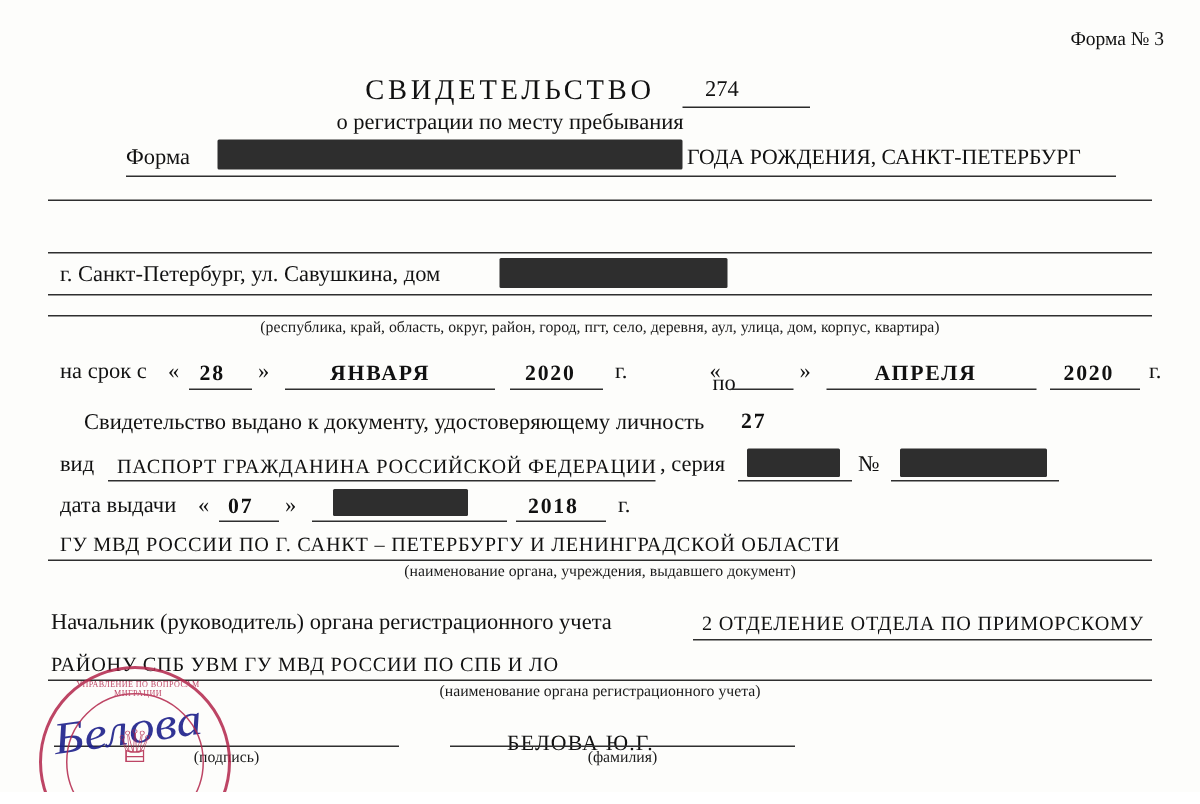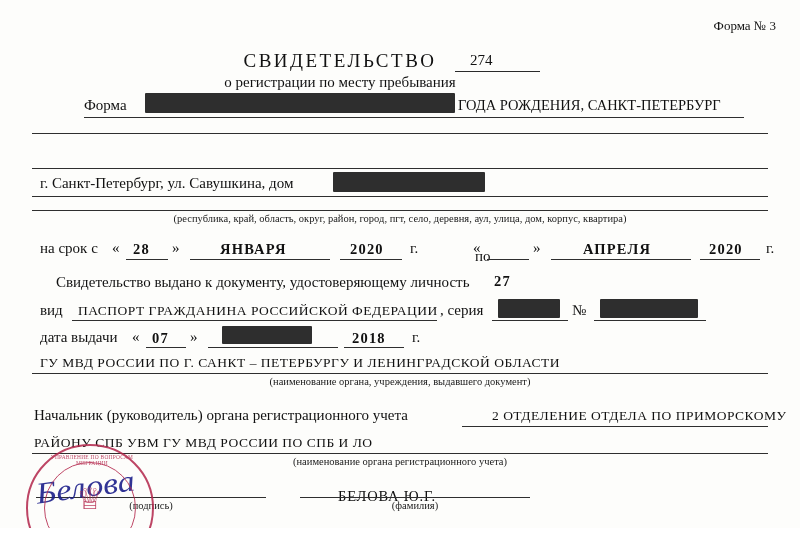--- a/index.html
+++ b/index.html
@@ -253,21 +253,21 @@
   <div class="line" style="left:208px; top:347px; width:130px;"></div>
   <div class="hand hand-sp" style="left:352px; top:330px; font-weight:bold;">2018</div>
   <div class="line" style="left:344px; top:347px; width:60px;"></div>
   <div class="txt" style="left:412px; top:329px;">г.</div>
 
   <div class="hand" style="left:40px; top:355px; font-size:13.5px;">ГУ  МВД  РОССИИ  ПО  Г. САНКТ – ПЕТЕРБУРГУ  И  ЛЕНИНГРАДСКОЙ ОБЛАСТИ</div>
   <div class="line" style="left:32px; top:373px; width:736px;"></div>
   <div class="small" style="left:0; top:376px; width:800px;">(наименование органа, учреждения, выдавшего документ)</div>
 
   <div class="txt" style="left:34px; top:407px;">Начальник (руководитель) органа регистрационного учета</div>
-  <div class="hand" style="left:468px; top:408px; font-size:13.5px;margin-left:24px;">2 ОТДЕЛЕНИЕ ОТДЕЛА  ПО ПРИМОРСКОМУ</div>
+  <div class="hand" style="left:468px; top:408px; font-size:13.5px;">2 ОТДЕЛЕНИЕ ОТДЕЛА  ПО ПРИМОРСКОМУ</div>
   <div class="line" style="left:462px; top:426px; width:306px;"></div>
 
   <div class="hand" style="left:34px; top:435px; font-size:13.5px;">РАЙОНУ СПБ УВМ  ГУ  МВД  РОССИИ  ПО СПБ  И  ЛО</div>
   <div class="line" style="left:32px; top:453px; width:736px;"></div>
   <div class="small" style="left:0; top:456px; width:800px;font-family:Liberation Serif, serif;">(наименование органа регистрационного учета)</div>
 
   <div class="line" style="left:36px; top:497px; width:230px;"></div>
   <div class="small" style="left:36px; top:500px; width:230px;">(подпись)</div>
 
   <div class="txt" style="left:338px; top:488px; font-size:14.5px; letter-spacing:0.8px;text-align:right;">БЕЛОВА Ю.Г.</div>

